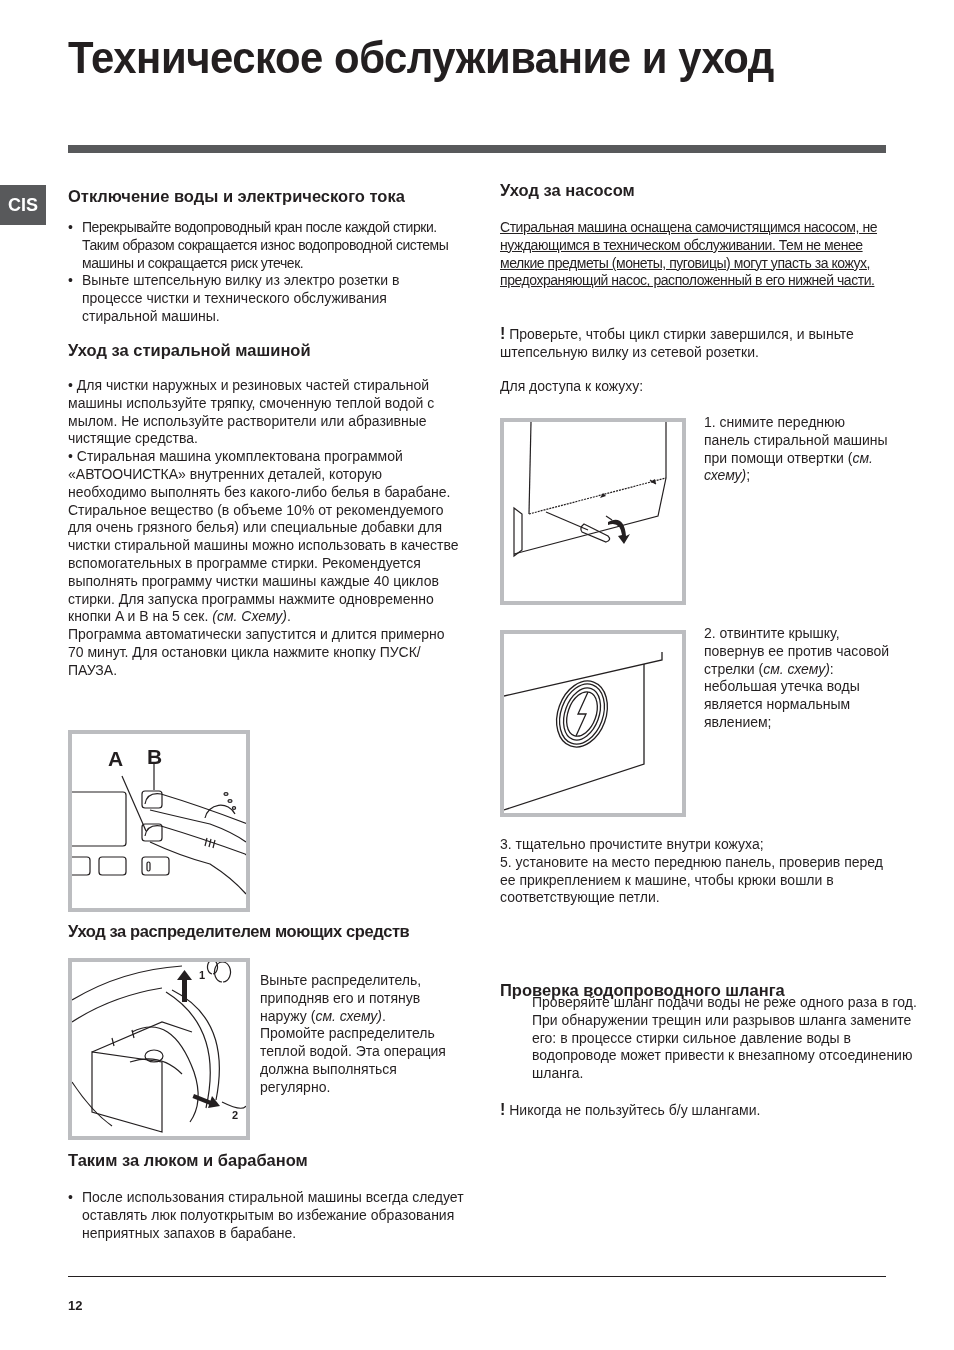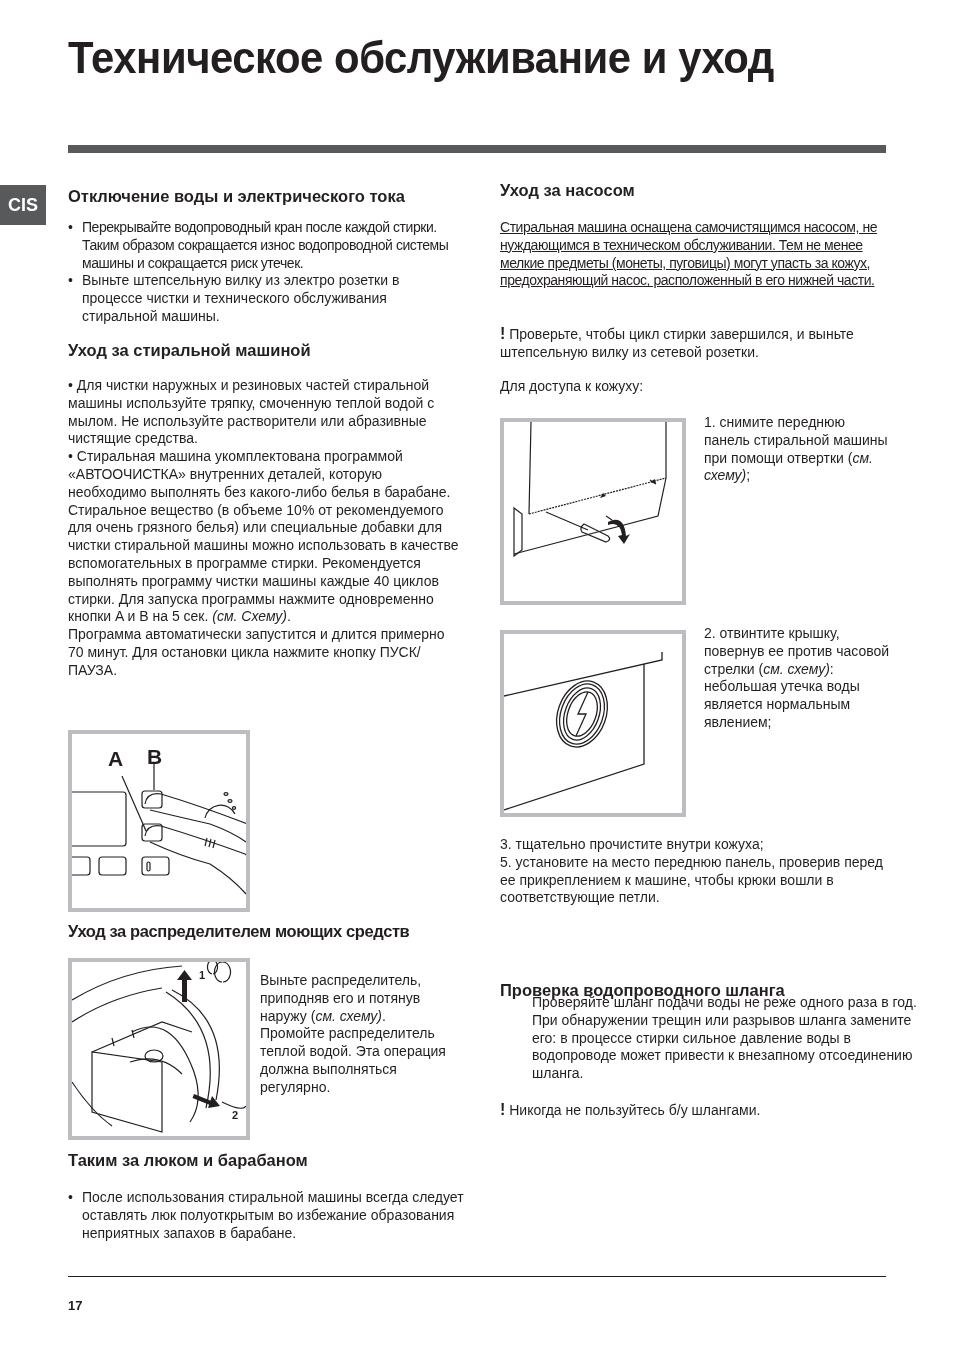--- a/index.html
+++ b/index.html
@@ -157,13 +157,13 @@
 <div class="p" style="left:500px;top:836px;width:392px;">
   <div>3. тщательно прочистите внутри кожуха;</div>
   <div>5. установите на место переднюю панель, проверив перед ее прикреплением к машине, чтобы крюки вошли в соответствующие петли.</div>
 </div>
 
 <h2 style="left:500px;top:957px;margin-top:24px;">Проверка водопроводного шланга</h2>
 <div class="p" style="left:500px;top:994px;width:392px;margin-left:32px;">Проверяйте шланг подачи воды не реже одного раза в год. При обнаружении трещин или разрывов шланга замените его: в процессе стирки сильное давление воды в водопроводе может привести к внезапному отсоединению шланга.</div>
 <div class="p" style="left:500px;top:1101px;width:392px;"><span class="ex">!</span><span> Никогда не пользуйтесь б/у шлангами.</span></div>
 
 <div class="abs bottomline"></div>
-<div class="abs pagenum">17</div>
+<div class="abs pagenum">12</div>
 
 </body></html>

